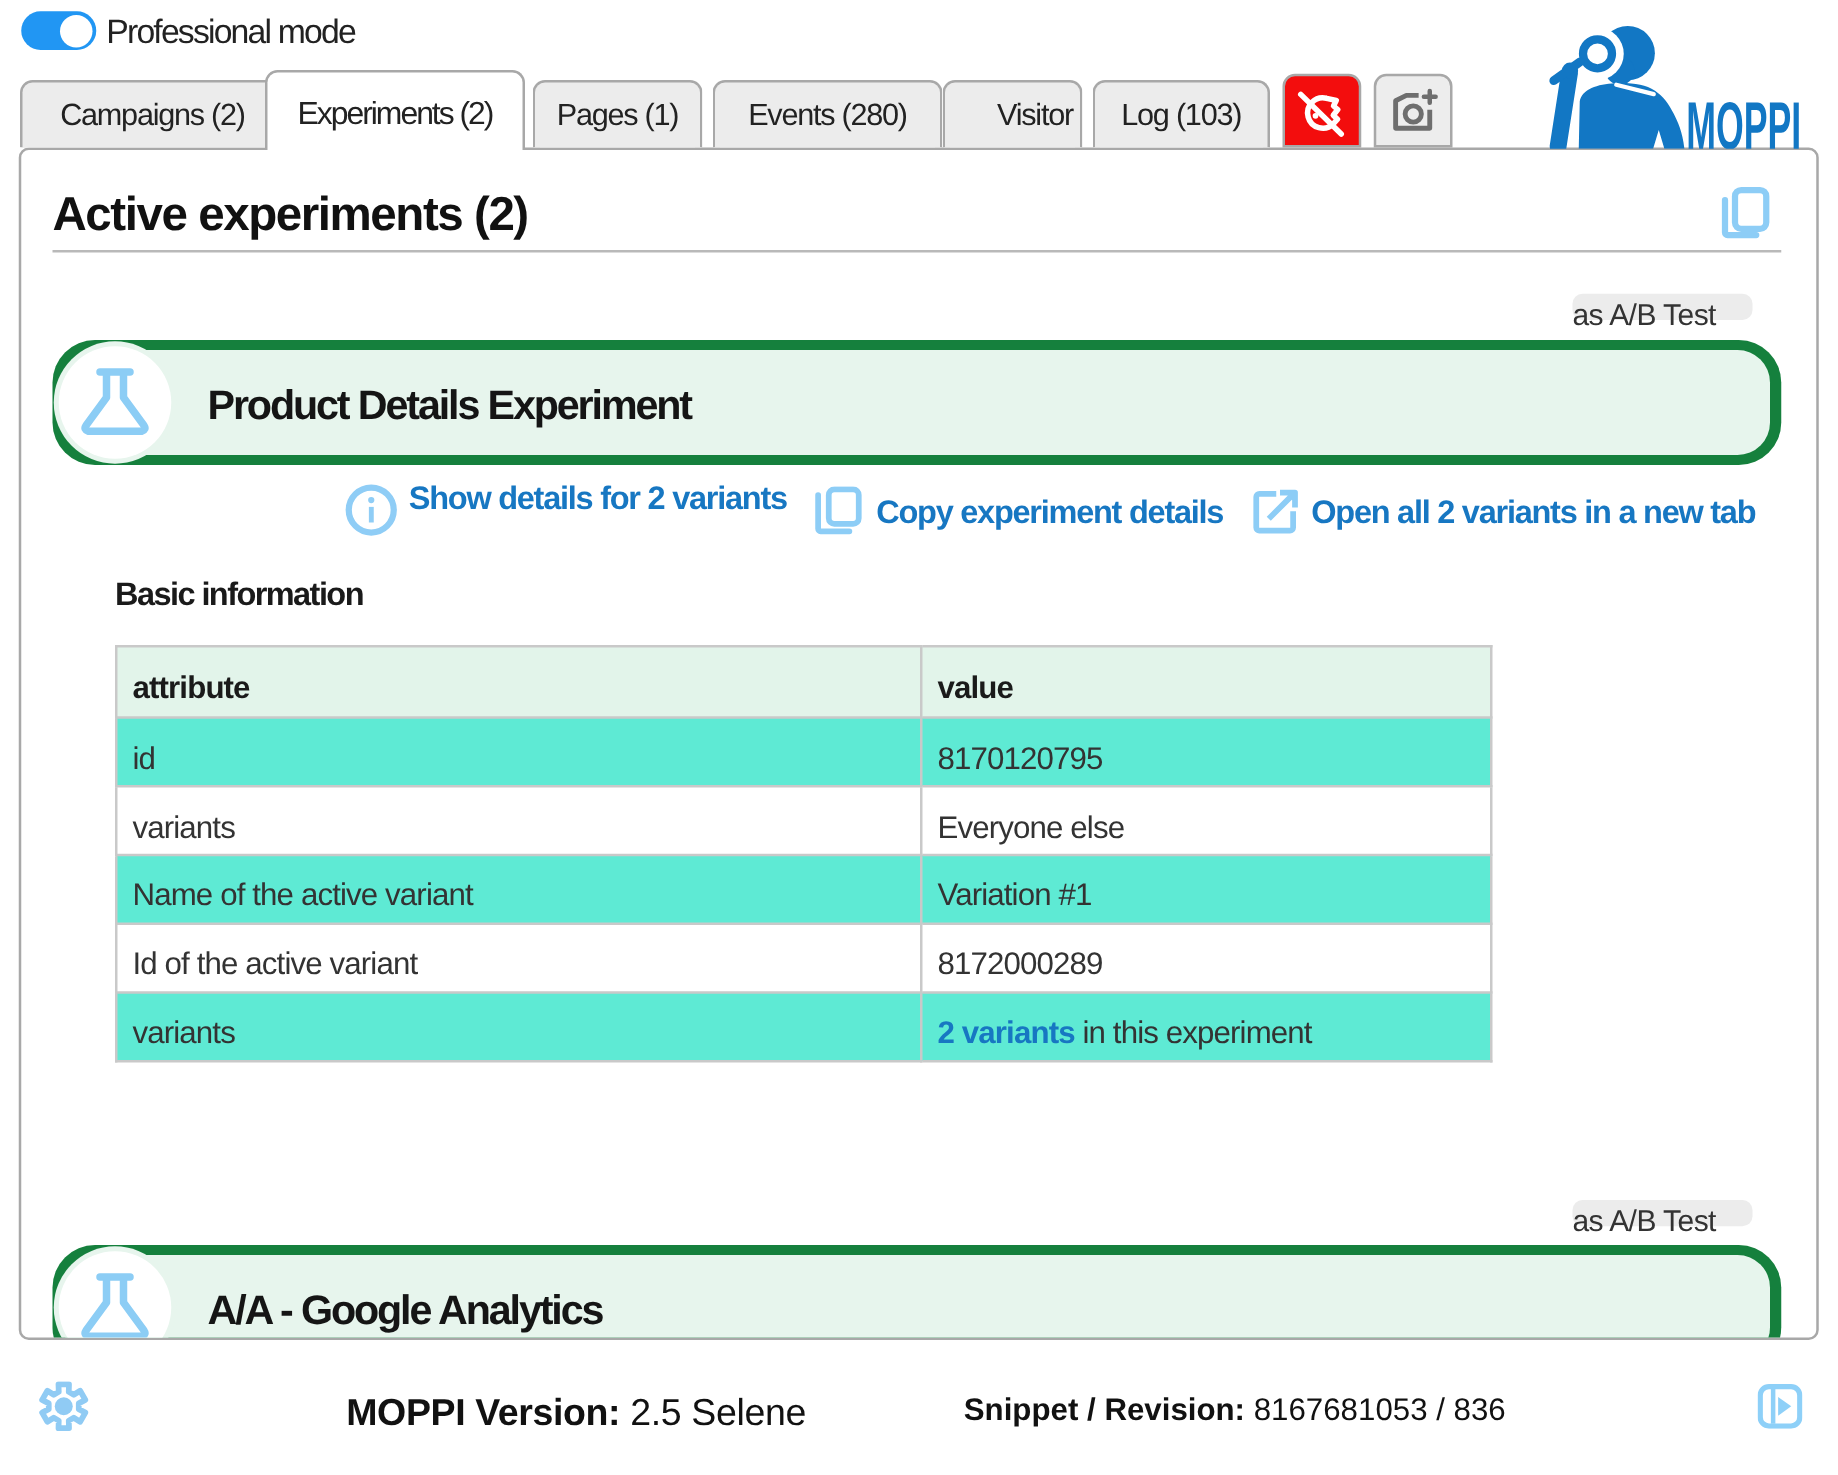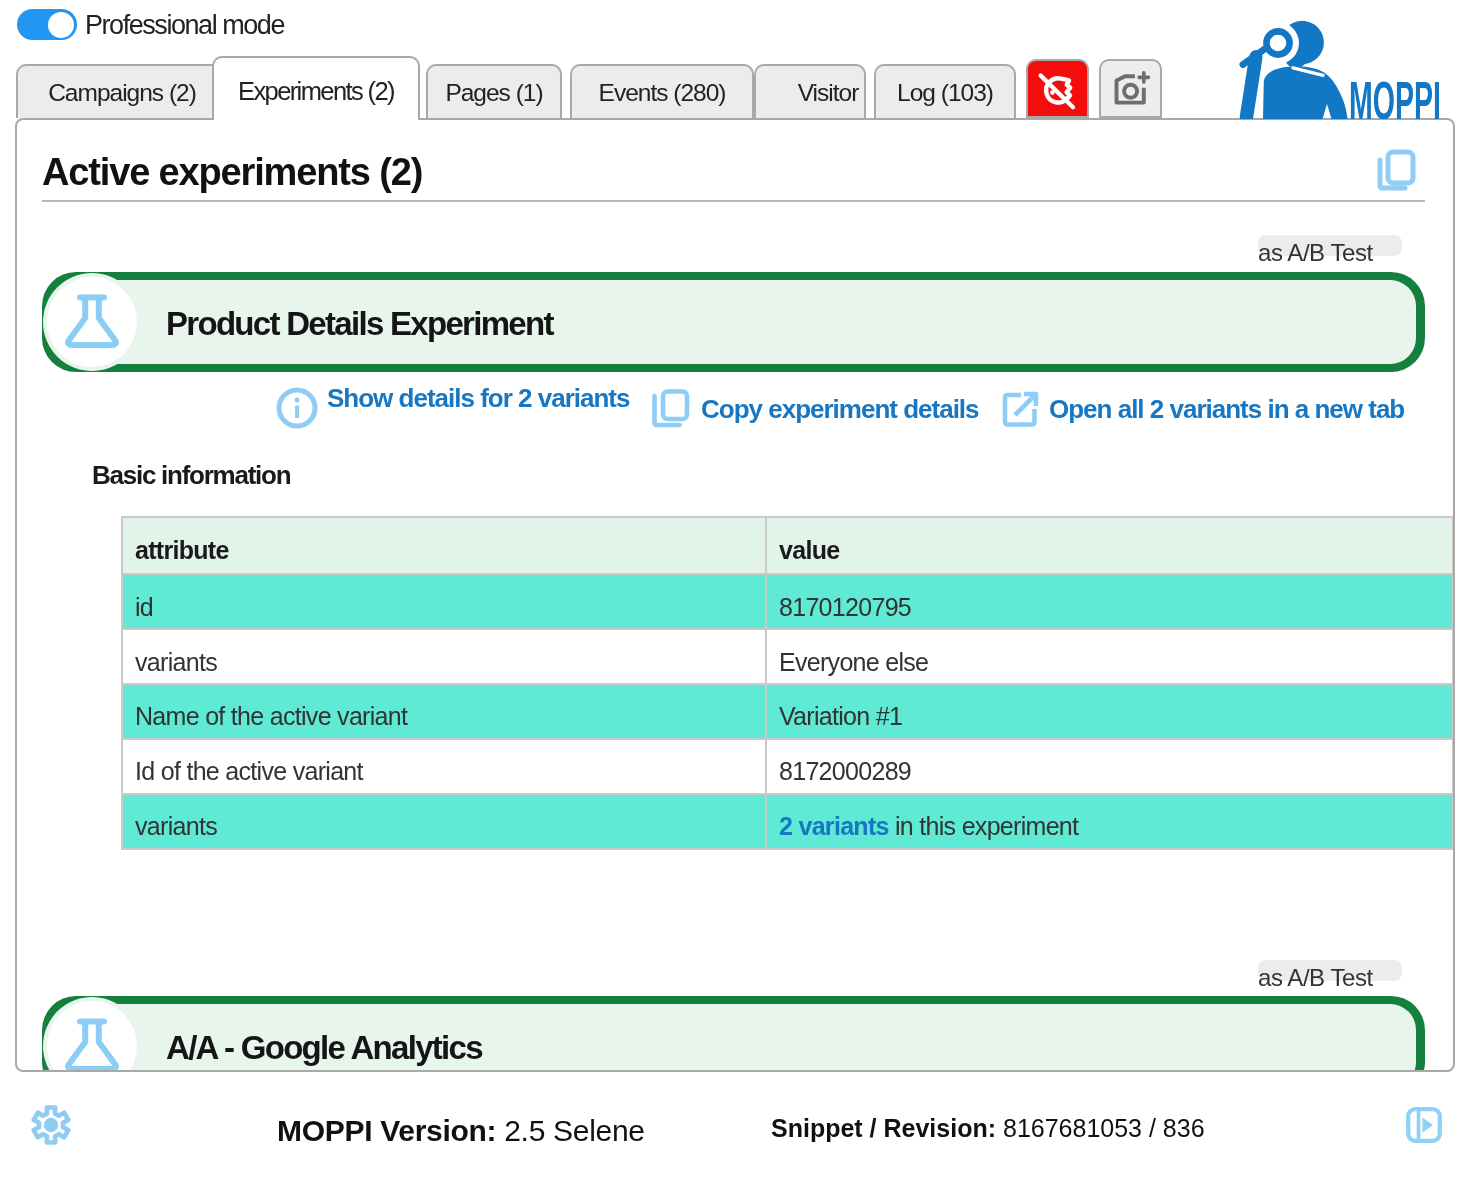--- a/index.html
+++ b/index.html
@@ -29,21 +29,21 @@
 .banner .inner { position:absolute; left:9px; right:9px; top:8px; bottom:8px; background:#e7f5ed; border-radius:26px; }
 .banner .halo { position:absolute; left:1px; top:1px; width:98px; height:98px; border-radius:50%; background:#e7f5ed; }
 .banner .circ { position:absolute; left:5px; top:5px; width:90px; height:90px; border-radius:50%; background:#fff; }
 .banner .title { position:absolute; left:124px; top:32.5px; font-size:33px; font-weight:bold; color:#151515; letter-spacing:-1.7px; }
 
 
 .alink { position:absolute; color:#1777c2; font-weight:bold; font-size:26px; letter-spacing:-1.0px; }
 
 #basicinfo { left:75px; top:340px; font-size:26px; font-weight:bold; color:#1a1a1a; letter-spacing:-1.25px; }
 
-table { position:absolute; left:75px; top:396px; width:1333px; border-collapse:collapse;margin-left:29px; }
+table { position:absolute; left:75px; top:396px; width:1102px; border-collapse:collapse; }
 td { border:2px solid #c9c9c9; font-size:25px; color:#333; padding:17.5px 0 0 12px; letter-spacing:-0.7px; vertical-align:top; }
 tr.hdr td { background:#e2f4ea; font-weight:bold; color:#1a1a1a; height:57.2px; }
 tr td { height:54.9px; }
 tr.g td { background:#5eead4;padding-left:12px; }
 td.c1 { width:644px; }
 .bluelink { color:#1777c2; font-weight:bold; }
 
 
 #footer-ver { left:277px; top:1114px; font-size:30px; color:#111; letter-spacing:-0.3px; }
 #footer-snip { left:771px; top:1114px; font-size:25px; color:#111; letter-spacing:0px; }

